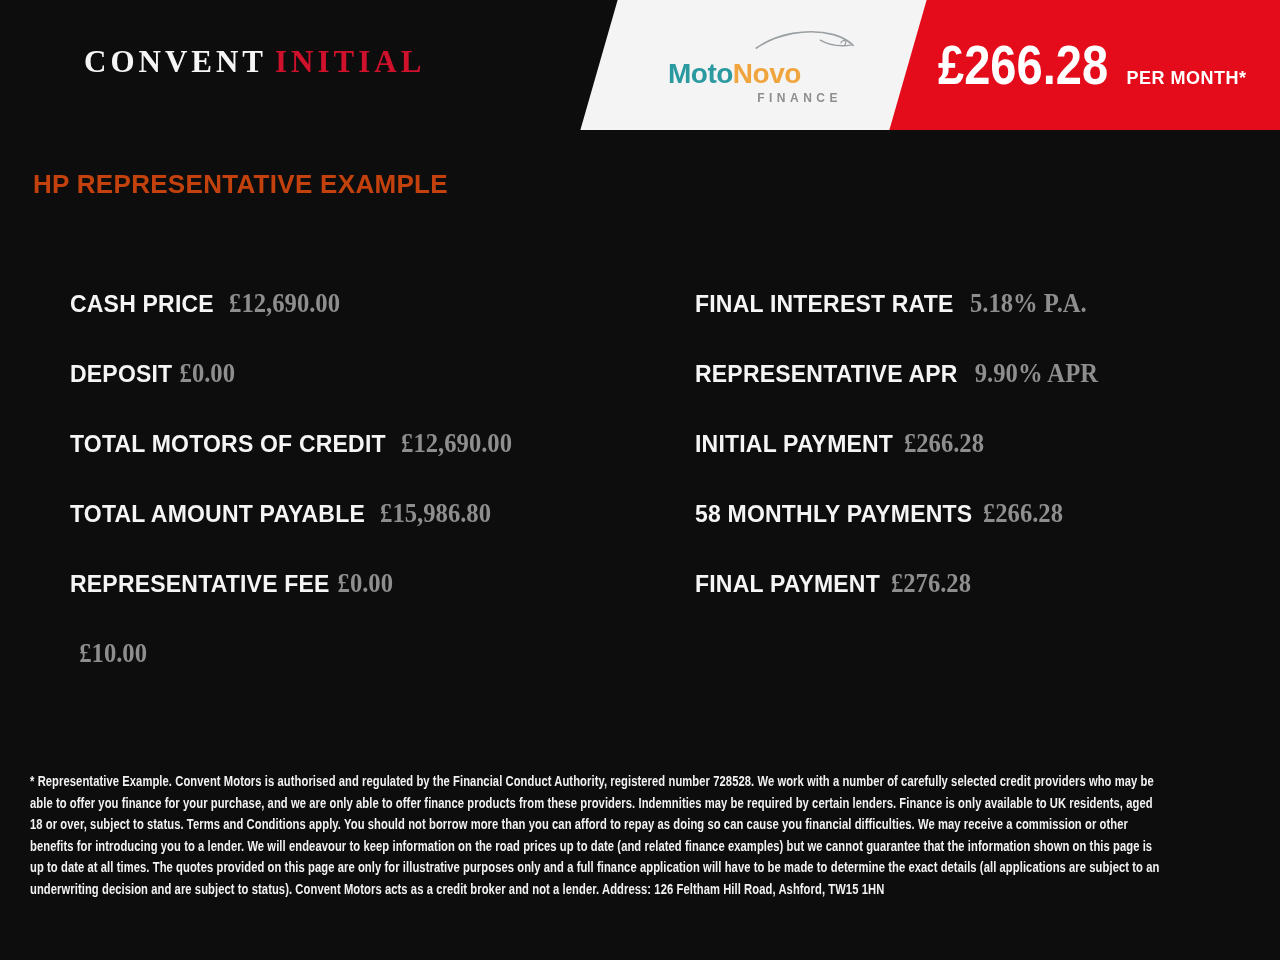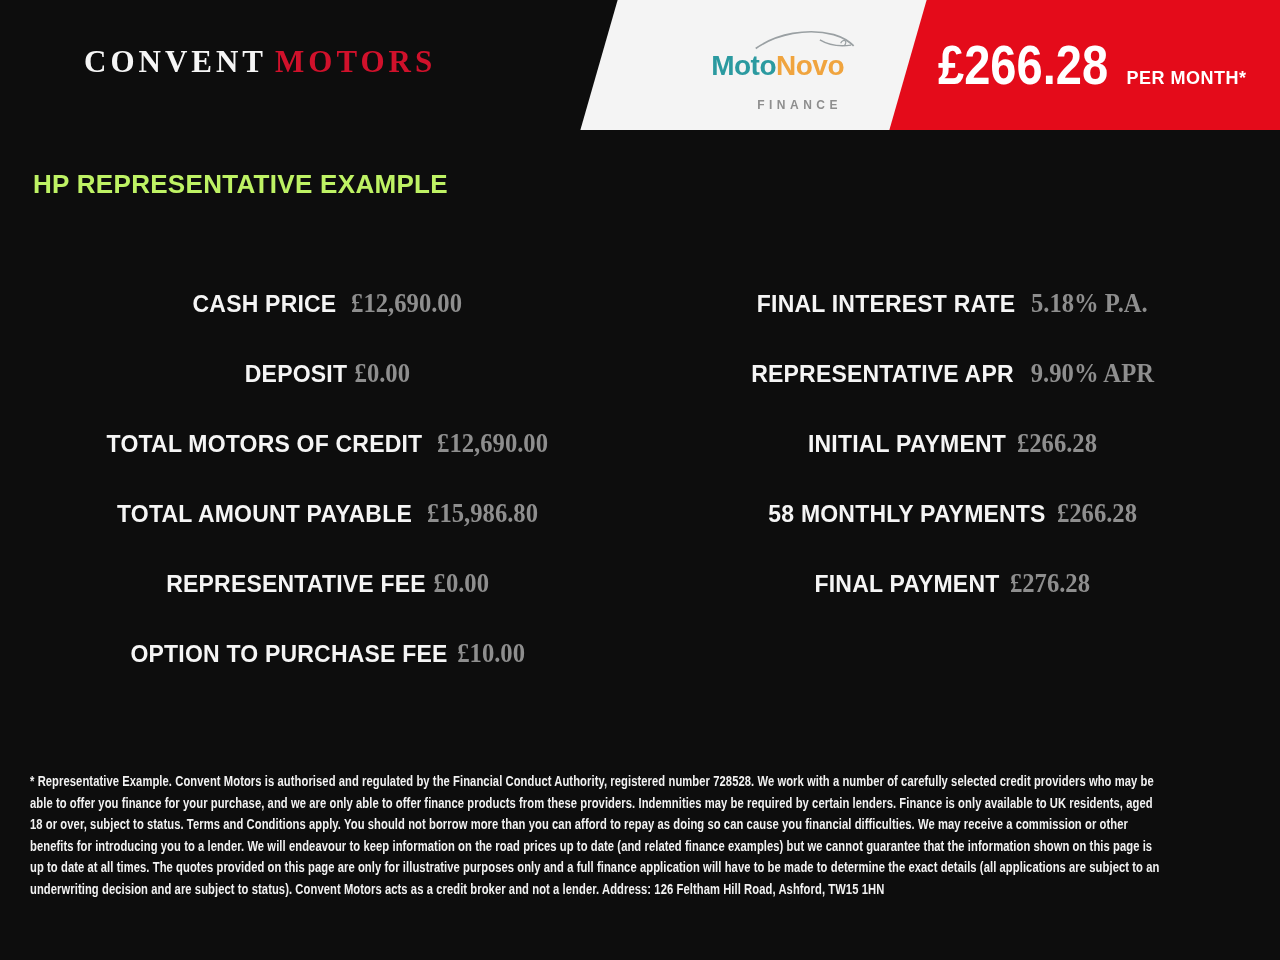--- a/index.html
+++ b/index.html
@@ -64,31 +64,30 @@
     text-align: left;
   }
   .finance-logo .swoosh {
     position: absolute;
     right: -14px;
     top: 0;
     width: 104px;
     height: 26px;
   }
   .finance-logo .brandname {
-    margin-top: 24px;
+    margin-top: 32px;
     font-size: 28px;
     font-weight: bold;
     letter-spacing: -0.5px;
     white-space: nowrap;
-    text-align: right;
   }
   .finance-logo .part1 { color: #2b9aa0; }
   .finance-logo .part2 { color: #f0a43e; }
   .finance-logo .tagline {
-    margin-top: 16px;
+    margin-top: 1px;
     text-align: right;
     padding-right: 2px;
     font-size: 12px;
     font-weight: bold;
     letter-spacing: 4.5px;
     color: #8e8e8e;
   }
 
   .offer {
     position: absolute;
@@ -114,36 +113,36 @@
     font-weight: bold;
     letter-spacing: 0.5px;
     margin-left: -14px;
   }
 
   
   .page-title {
     position: absolute;
     left: 33px;
     top: 169px;
-    color: #bef264;
+    color: #c2410c;
     font-size: 26px;
     font-weight: bold;
     letter-spacing: 0.3px;
   }
   .fin-col {
     position: absolute;
     top: 281px;
     width: 515px;
   }
   .fin-col.left  { left: 70px; }
   .fin-col.right { left: 695px; }
   .fin-row {
     height: 70px;
     display: flex;
-    justify-content: center;
+    justify-content: flex-start;
     align-items: flex-start;
   }
   .fin-row .lbl {
     color: #f5f5f5;
     font-size: 23px;
     font-weight: bold;
     line-height: 46px;
     letter-spacing: 0.2px;
     white-space: nowrap;
   }
@@ -177,21 +176,21 @@
 </head>
 <body>
 
 <div class="page">
 
   <div class="header">
     <div class="band-white"></div>
     <div class="band-red"></div>
 
     <div class="dealer-logo">
-      <span class="primary">CONVENT</span><span class="secondary">MOTORS</span>
+      <span class="primary">CONVENT</span><span class="secondary">INITIAL</span>
     </div>
 
     <div class="finance-logo">
       <svg class="swoosh" viewBox="0 0 120 30" fill="none">
         <path d="M2 26 C 26 9, 62 2, 92 10 C 102 13, 110 18, 115 23" stroke="#9aa0a3" stroke-width="2"></path>
         <path d="M76 16 C 86 22, 98 24, 112 22" stroke="#9aa0a3" stroke-width="1.6"></path>
         <path d="M100 20 c 3 -6, 9 -3, 4 3" stroke="#9aa0a3" stroke-width="1.4"></path>
       </svg>
       <div class="brandname">
         <span class="part1">Moto</span><span class="part2">Novo</span>
@@ -222,21 +221,20 @@
     </div>
     <div class="fin-row">
       <span class="lbl">TOTAL AMOUNT PAYABLE</span>
       <span class="val">£15,986.80</span>
     </div>
     <div class="fin-row">
       <span class="lbl">REPRESENTATIVE FEE</span>
       <span class="val">£0.00</span>
     </div>
     <div class="fin-row">
-      <span class="lbl">OPTION TO PURCHASE FEE</span>
       <span class="val">£10.00</span>
     </div>
   </div>
 
   <div class="fin-col right">
     <div class="fin-row">
       <span class="lbl">FINAL INTEREST RATE</span>
       <span class="val">5.18% P.A.</span>
     </div>
     <div class="fin-row">

